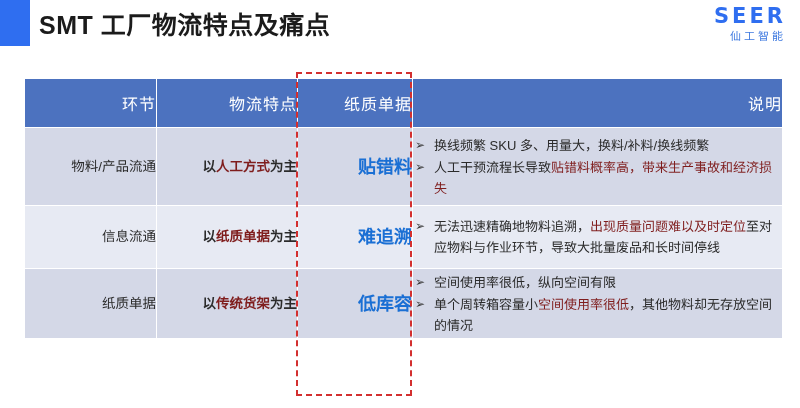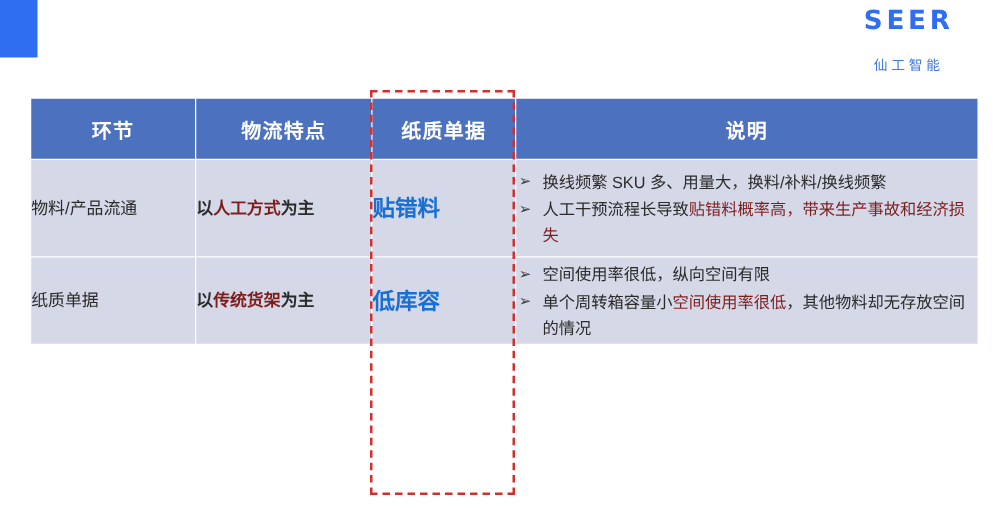--- a/index.html
+++ b/index.html
@@ -53,33 +53,33 @@
     line-height: 34px;
     white-space: nowrap;
   }
 
   
   .brand-logo {
     position: absolute;
     right: 14px;
     top: 4px;
     width: 118px;
-    text-align: center;
+    text-align: right;
     user-select: none;
   }
   .brand-mark {
     font-size: 21px;
     font-weight: bold;
     letter-spacing: 3px;
     color: #2f6ef0;
     line-height: 24px;
     font-family: "DejaVu Sans", "Liberation Sans", sans-serif;
   }
   .brand-sub {
-    margin-top: 18px;
+    margin-top: 1px;
     font-size: 11px;
     letter-spacing: 3px;
     color: #3f7ae0;
     line-height: 14px;
   }
 
   
   .table-wrap {
     position: absolute;
     left: 24px;
@@ -97,34 +97,34 @@
     padding: 0;
     margin: 0;
     vertical-align: middle;
   }
 
   
   tr.head th {
     background: #4c72bf;
     color: #ffffff;
     font-size: 16px;
-    font-weight: bold;
+    font-weight: normal;
     height: 48px;
-    text-align: center;
+    text-align: right;
     letter-spacing: 1px;
   }
 
   
   tr.band-a td { background: #d4d8e7; }
   tr.band-b td { background: #e7eaf3; }
 
   td.cell-stage,
   td.cell-feature,
   td.cell-pain {
-    text-align: left;
+    text-align: right;
     font-size: 13.5px;
     line-height: 20px;
     color: #2b2b2b;
   }
   td.cell-feature { font-weight: bold; }
   td.cell-pain {
     font-weight: bold;
     color: #1a6fd4;
     font-size: 18px;
   }
@@ -176,20 +176,21 @@
     z-index: 5;
   }
 </style>
 </head>
 <body>
 
 <div class="slide">
 
   <div class="slide-header">
     <div class="title-accent-bar"></div>
+    <div class="slide-title">SMT 工厂物流特点及痛点</div>
 
     <div class="brand-logo">
       <div class="brand-mark">SEER</div>
       <div class="brand-sub">仙工智能</div>
     </div>
   </div>
 
   <div class="table-wrap">
     <table class="matrix">
       <colgroup>
@@ -217,20 +218,32 @@
               <li>
                 <span class="bullet-arrow">➢</span><span>换线频繁 SKU 多、用量大，换料/补料/换线频繁</span><span class="hl"></span><span></span>
               </li>
               <li>
                 <span class="bullet-arrow">➢</span><span>人工干预流程长导致</span><span class="hl">贴错料概率高，带来生产事故和经济损失</span><span></span>
               </li>
             </ul>
           </td>
         </tr>
 
+        <tr class="band-b r2">
+          <td class="cell-stage">信息流通</td>
+          <td class="cell-feature"><span>以</span><span class="hl">纸质单据</span><span>为主</span></td>
+          <td class="cell-pain">难追溯</td>
+          <td class="cell-desc">
+            <ul class="bullets">
+              <li>
+                <span class="bullet-arrow">➢</span><span>无法迅速精确地物料追溯，</span><span class="hl">出现质量问题难以及时定位</span><span>至对应物料与作业环节，导致大批量废品和长时间停线</span>
+              </li>
+            </ul>
+          </td>
+        </tr>
 
         <tr class="band-a r3">
           <td class="cell-stage">纸质单据</td>
           <td class="cell-feature"><span>以</span><span class="hl">传统货架</span><span>为主</span></td>
           <td class="cell-pain">低库容</td>
           <td class="cell-desc">
             <ul class="bullets">
               <li>
                 <span class="bullet-arrow">➢</span><span>空间使用率很低，纵向空间有限</span><span class="hl"></span><span></span>
               </li>

